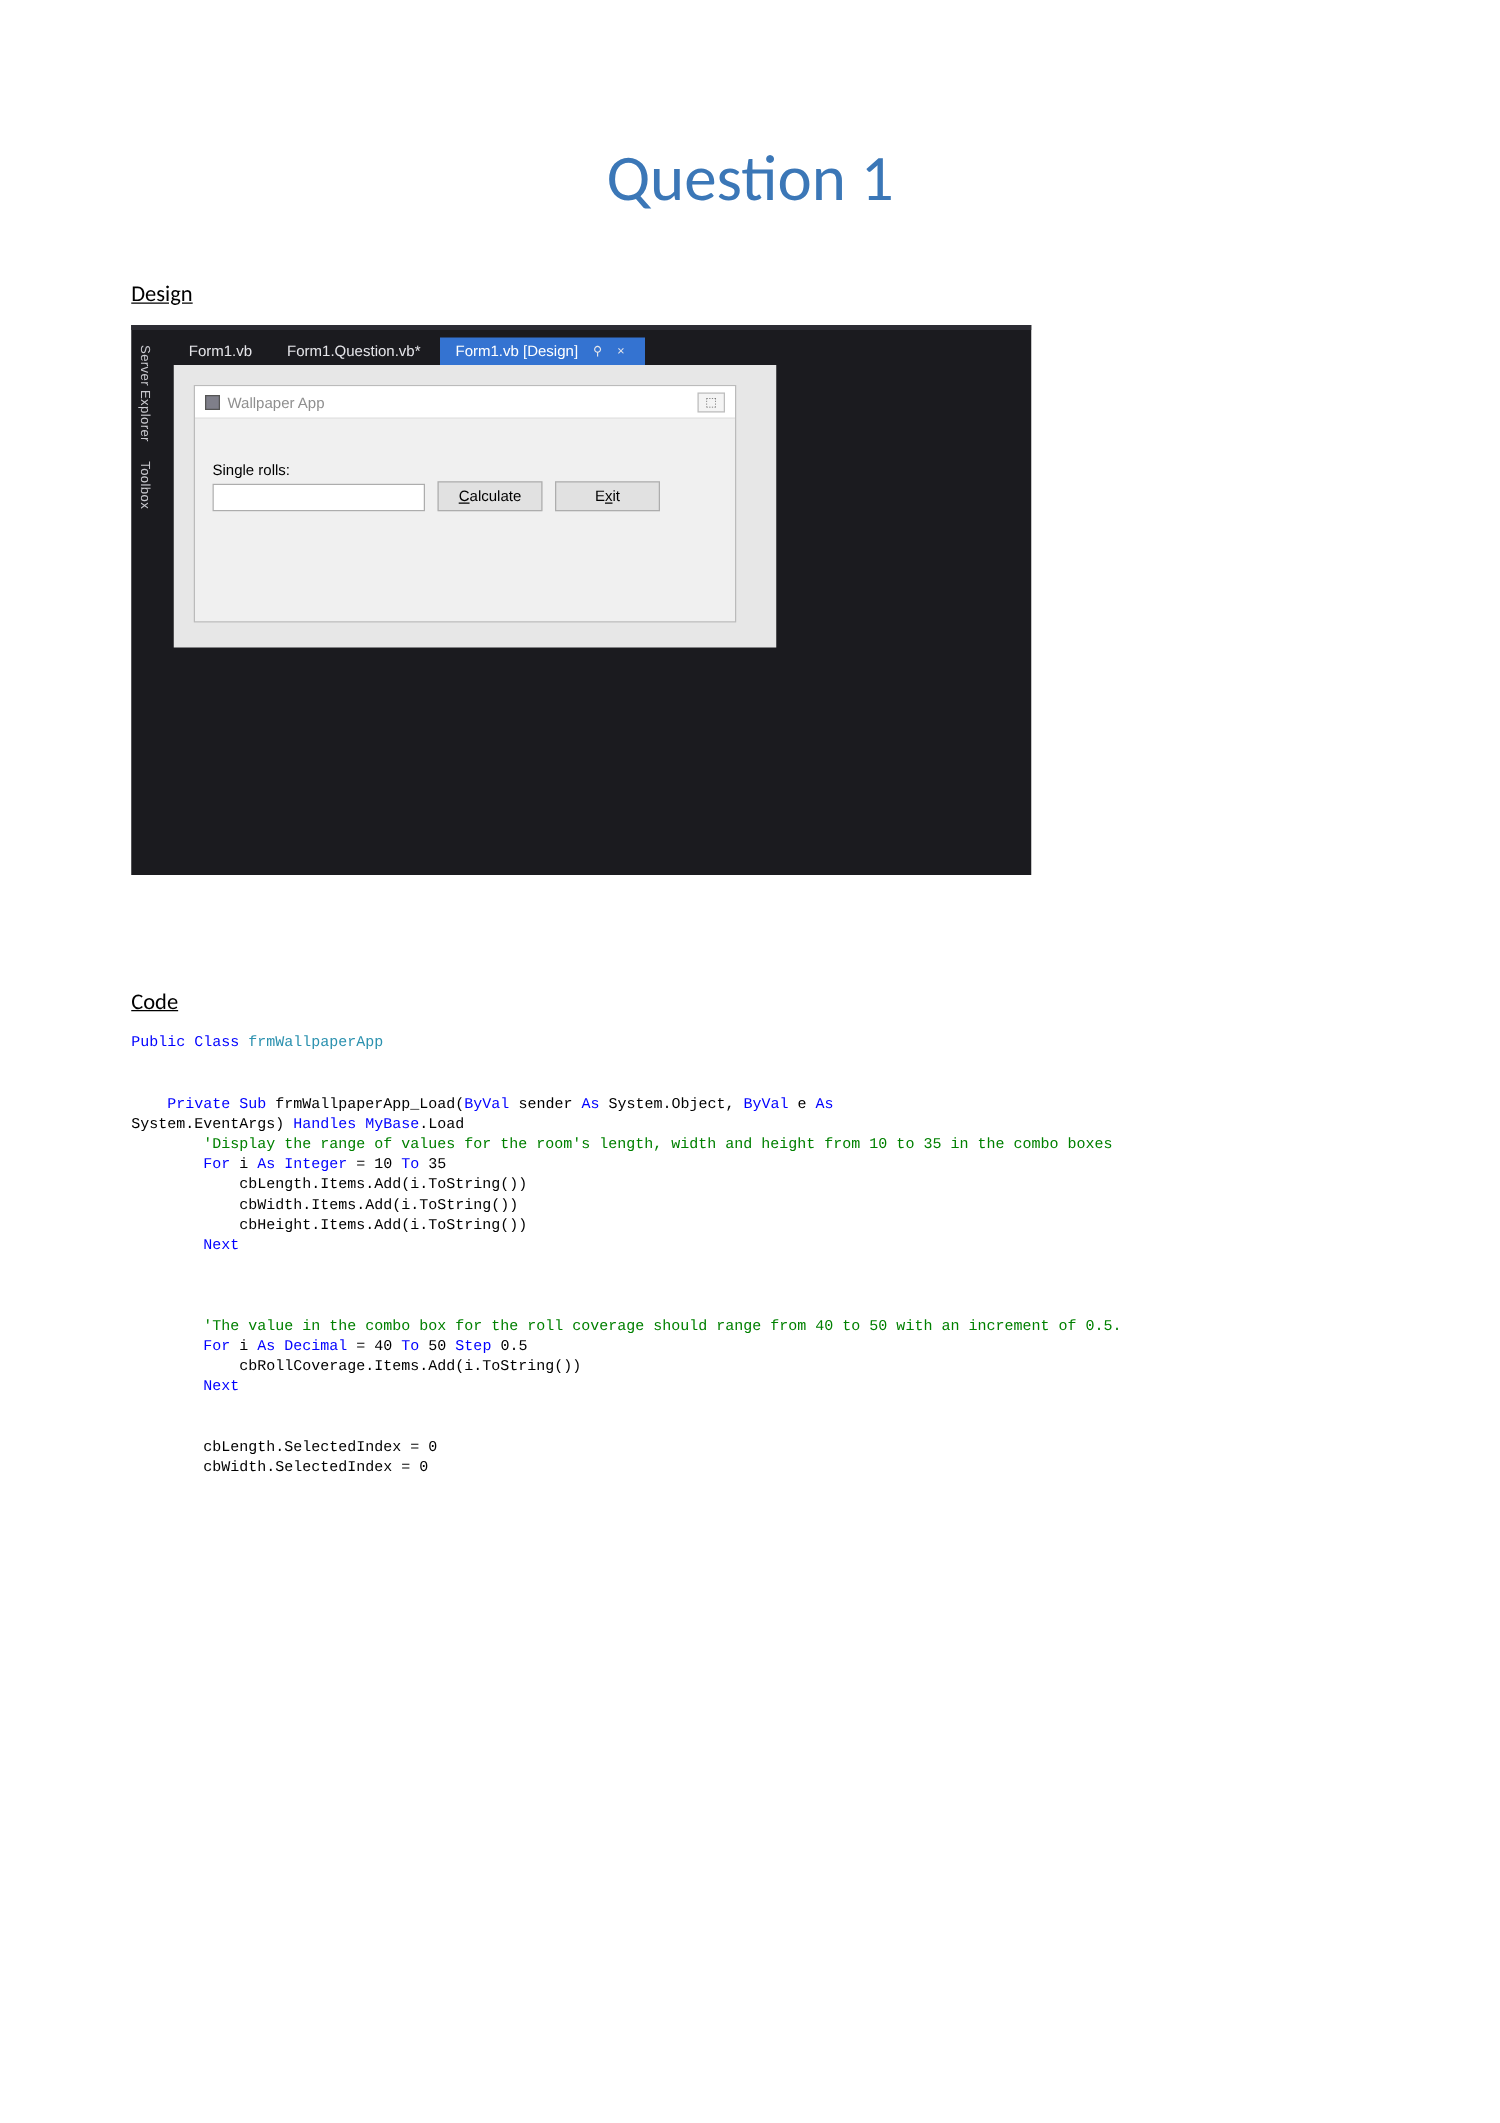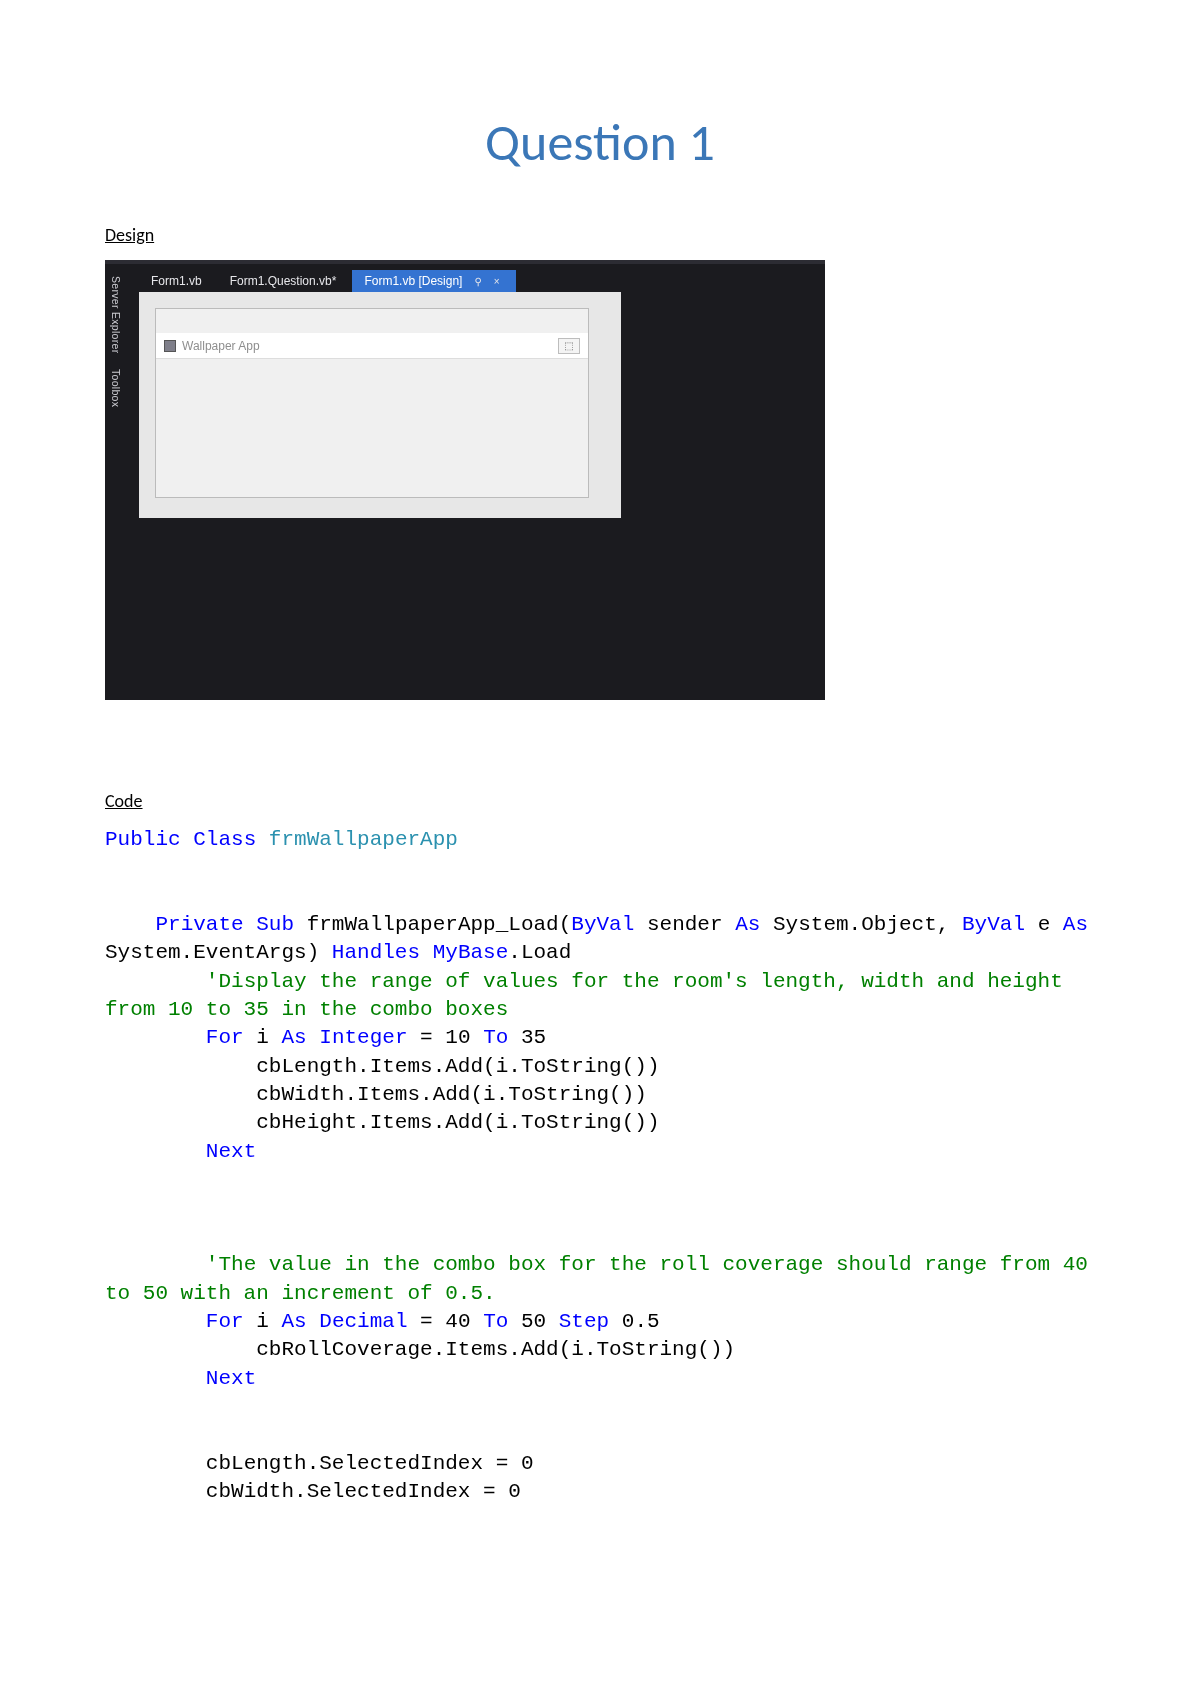--- a/index.html
+++ b/index.html
@@ -102,21 +102,20 @@
   .titlebar {
     height: 26px;
     background: #fff;
     border-bottom: 1px solid #ddd;
     display: flex;
     align-items: center;
     padding: 0 8px;
     gap: 6px;
     color: #8f8f8f;
     font-size: 12px;
-    margin-top: 24px;
   }
   .titlebar .appicon {
     width: 12px; height: 12px;
     display: inline-block;
     background: #7f7f8a;
     border: 1px solid #555;
   }
   .titlebar .spacer { flex: 1; }
   .titlebar .winbtn {
     border: 1px solid #bdbdbd;
@@ -163,21 +162,21 @@
     font-size: 12px;
     display: inline-flex;
     align-items: center; justify-content: center;
     color: #000;
   }
   .btn .mn { text-decoration: underline; }
 
   
   pre.code {
     font-family: Consolas, "Courier New", monospace;
-    font-size: 21px;
+    font-size: 12px;
     line-height: 1.35;
     white-space: pre-wrap;
     color: #000;
     margin: 12px 0 0 0;
   }
   .kw  { color: #0000ff; }
   .typ { color: #2b91af; }
   .cm  { color: #008000; }
 </style>
 </head>
@@ -209,20 +208,36 @@
     <div class="design-surface">
       <div class="form-window">
         <div class="titlebar">
           <span class="appicon"></span>
           <span>Wallpaper App</span>
           <span class="spacer"></span>
           <span class="winbtn">⬚</span>
         </div>
         <div class="form-body">
 
+          <div class="bottom-row">
+            <div class="field wide">
+              <label>Single rolls:</label>
+              <div class="textout"></div>
+            </div>
+            <div class="btn">
+              <span></span>
+                <span class="mn">C</span>
+                <span>alculate</span>
+            </div>
+            <div class="btn">
+              <span>E</span>
+                <span class="mn">x</span>
+                <span>it</span>
+            </div>
+          </div>
         </div>
       </div>
     </div>
   </div>
 
   <div class="section-heading">Code</div>
 
   <pre class="code"><span class="kw">Public</span> <span class="kw">Class</span> <span class="typ">frmWallpaperApp</span>
 
 

